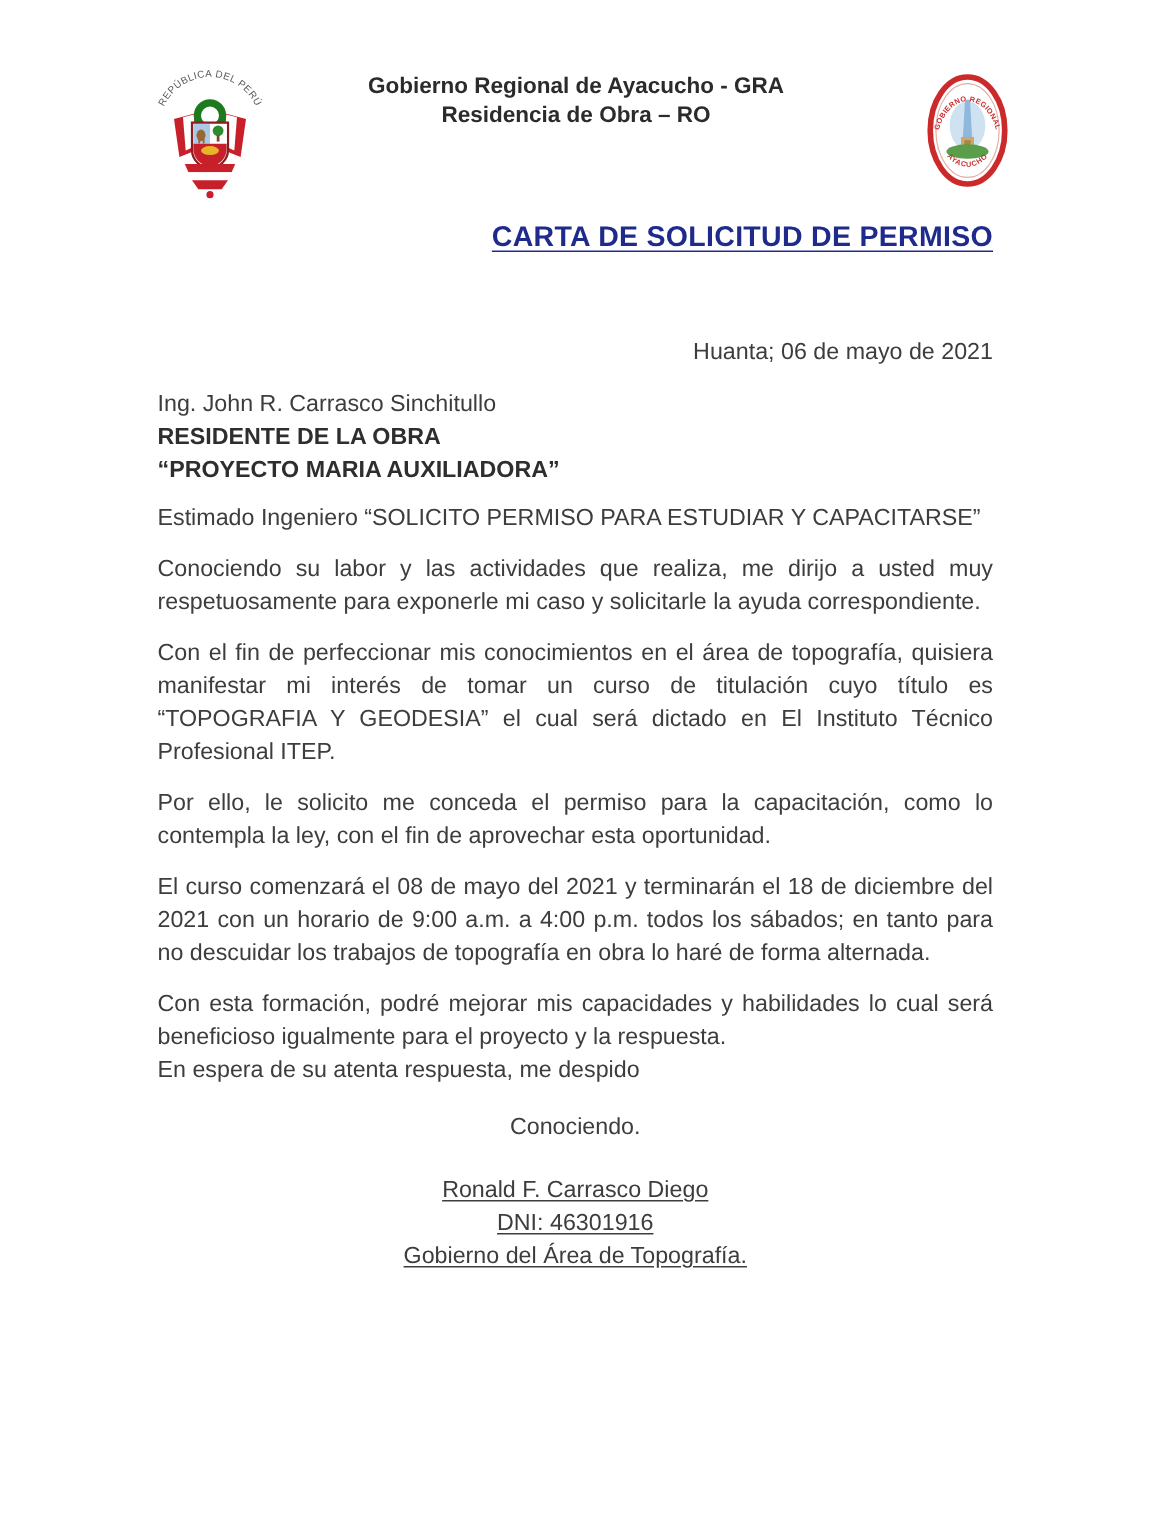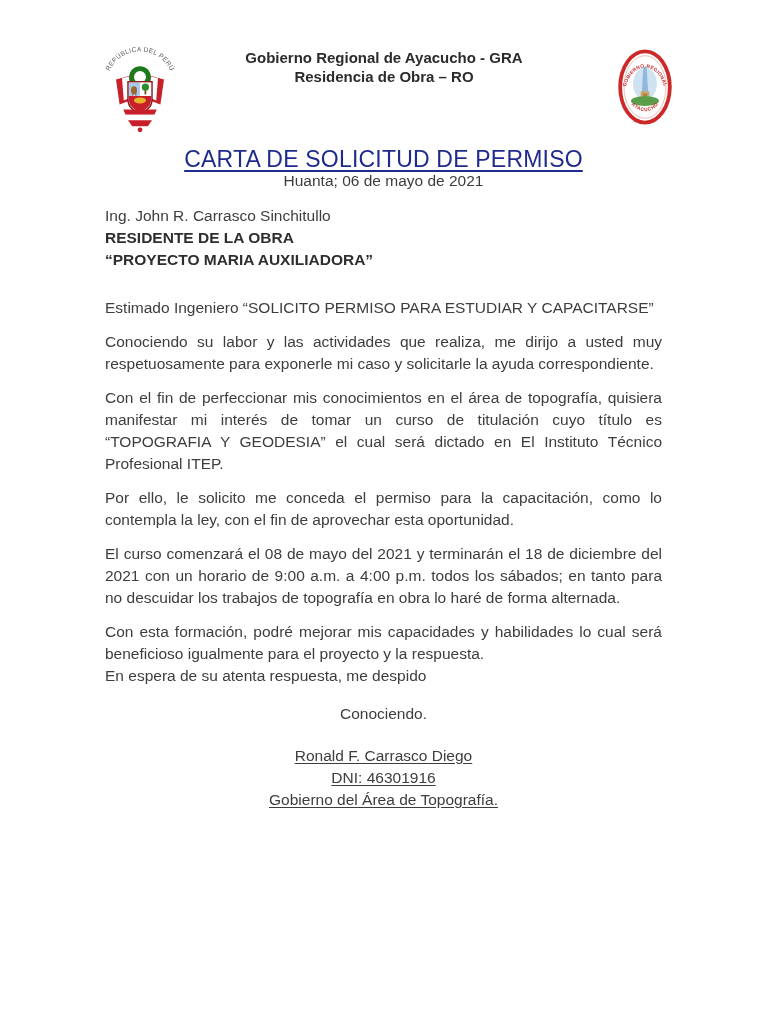--- a/index.html
+++ b/index.html
@@ -19,30 +19,30 @@
     position:absolute; left:190px; right:190px; top:48px;
     text-align:center; font-weight:bold; color:#2b2b2b;
     font-size:15px; line-height:19px;
   }
   
   .content {
     position:absolute; top:0; left:105px; right:106px;
     font-size:15.5px; line-height:22px;
   }
   .doc-title {
-    margin-top:148px; text-align:center;
-    font-size:23px; font-weight:normal; letter-spacing:0.2px;
+    margin-top:148px; text-align:right;
+    font-size:19px; font-weight:bold; letter-spacing:0.2px;
     color:#1f2b8c; text-decoration:underline;
     text-underline-offset:3px;
   }
-  .date-line { text-align:center; }
+  .date-line { margin-top:54px; text-align:right; }
   .recipient { margin-top:13px; }
   .recipient .r-name { font-weight:normal; }
   .recipient .r-bold { font-weight:bold; color:#2e2e2e; }
-  .salutation { margin-top:26px; }
+  .salutation { margin-top:10px; }
   .body-par { margin-top:12px; text-align:justify; }
   .closing-block { margin-top:12px; }
   .closing-block .cp { text-align:justify; }
   .signoff { margin-top:16px; text-align:center; }
   .signature { margin-top:20px; text-align:center; }
   .signature div { text-decoration:underline; text-underline-offset:2px; }
   svg text { font-family:"Liberation Sans","DejaVu Sans",sans-serif; }
 </style>
 </head>
 <body>

